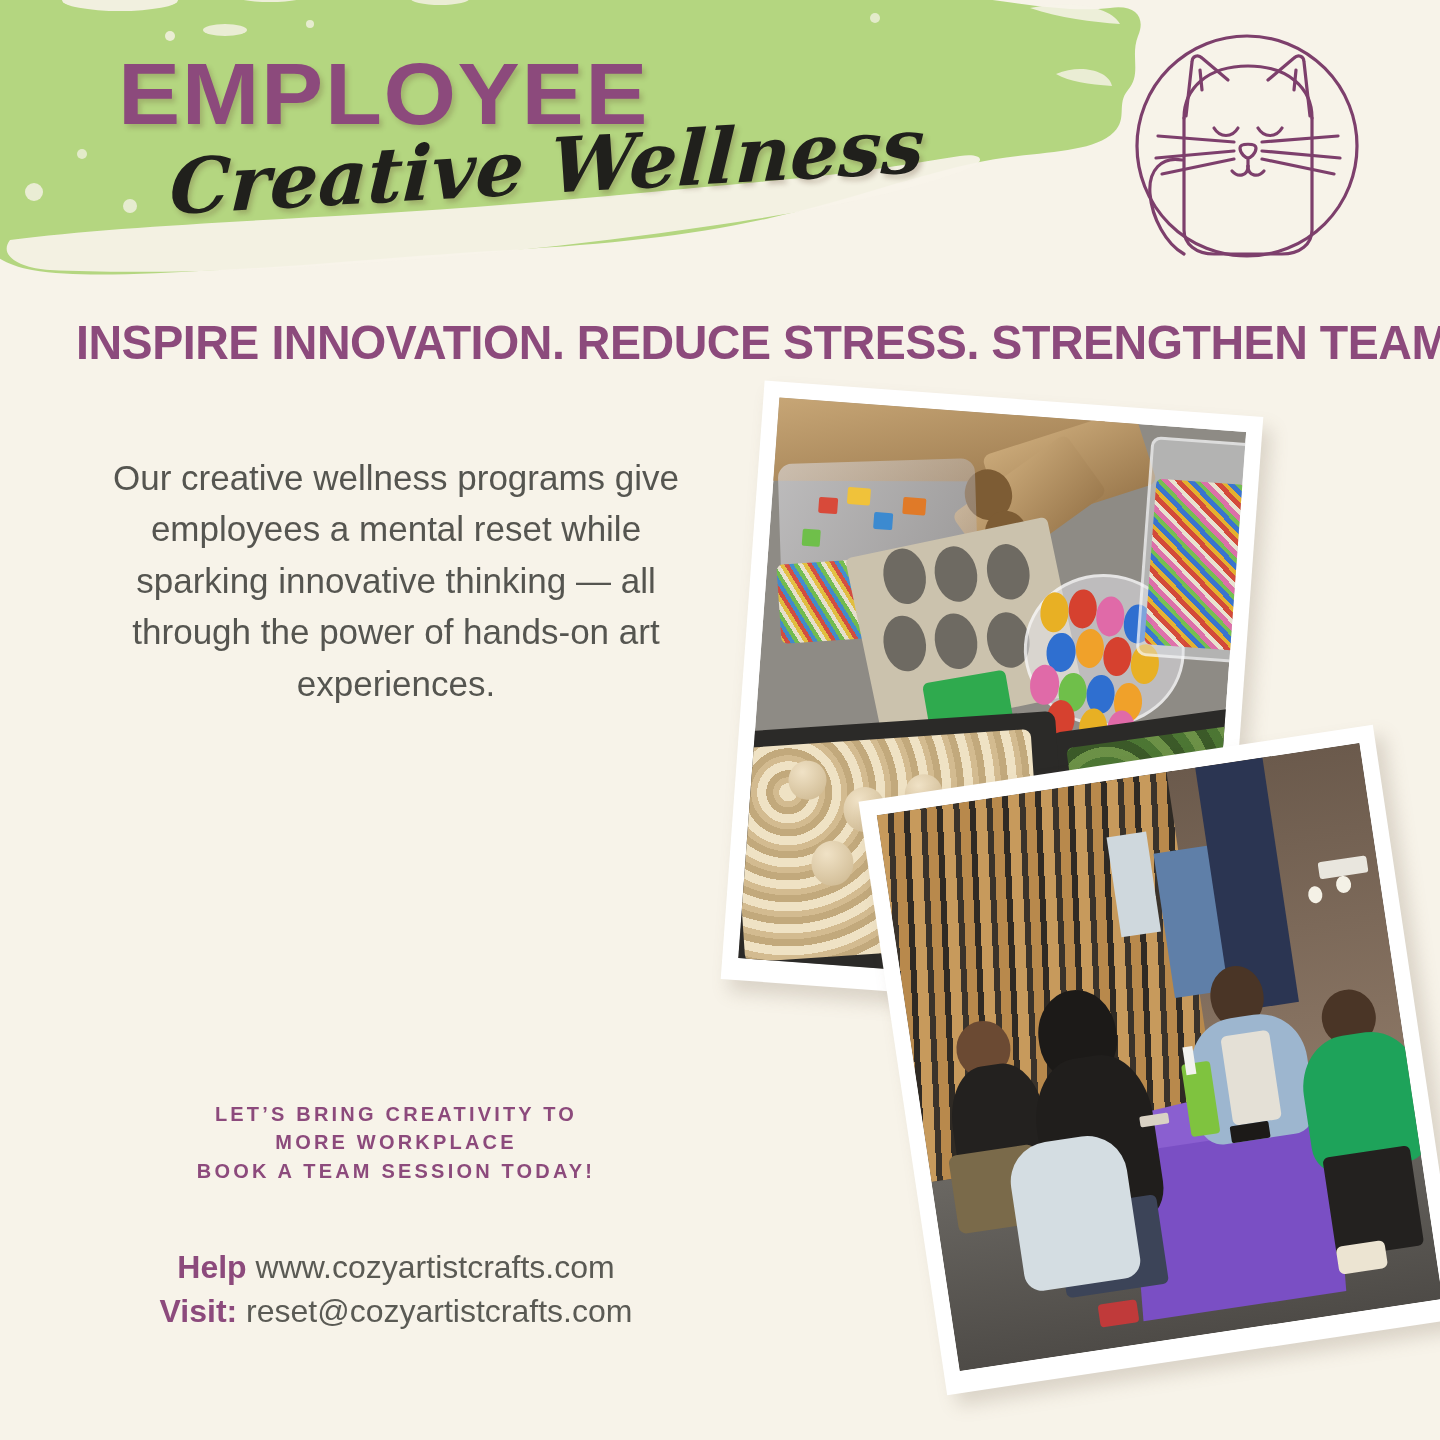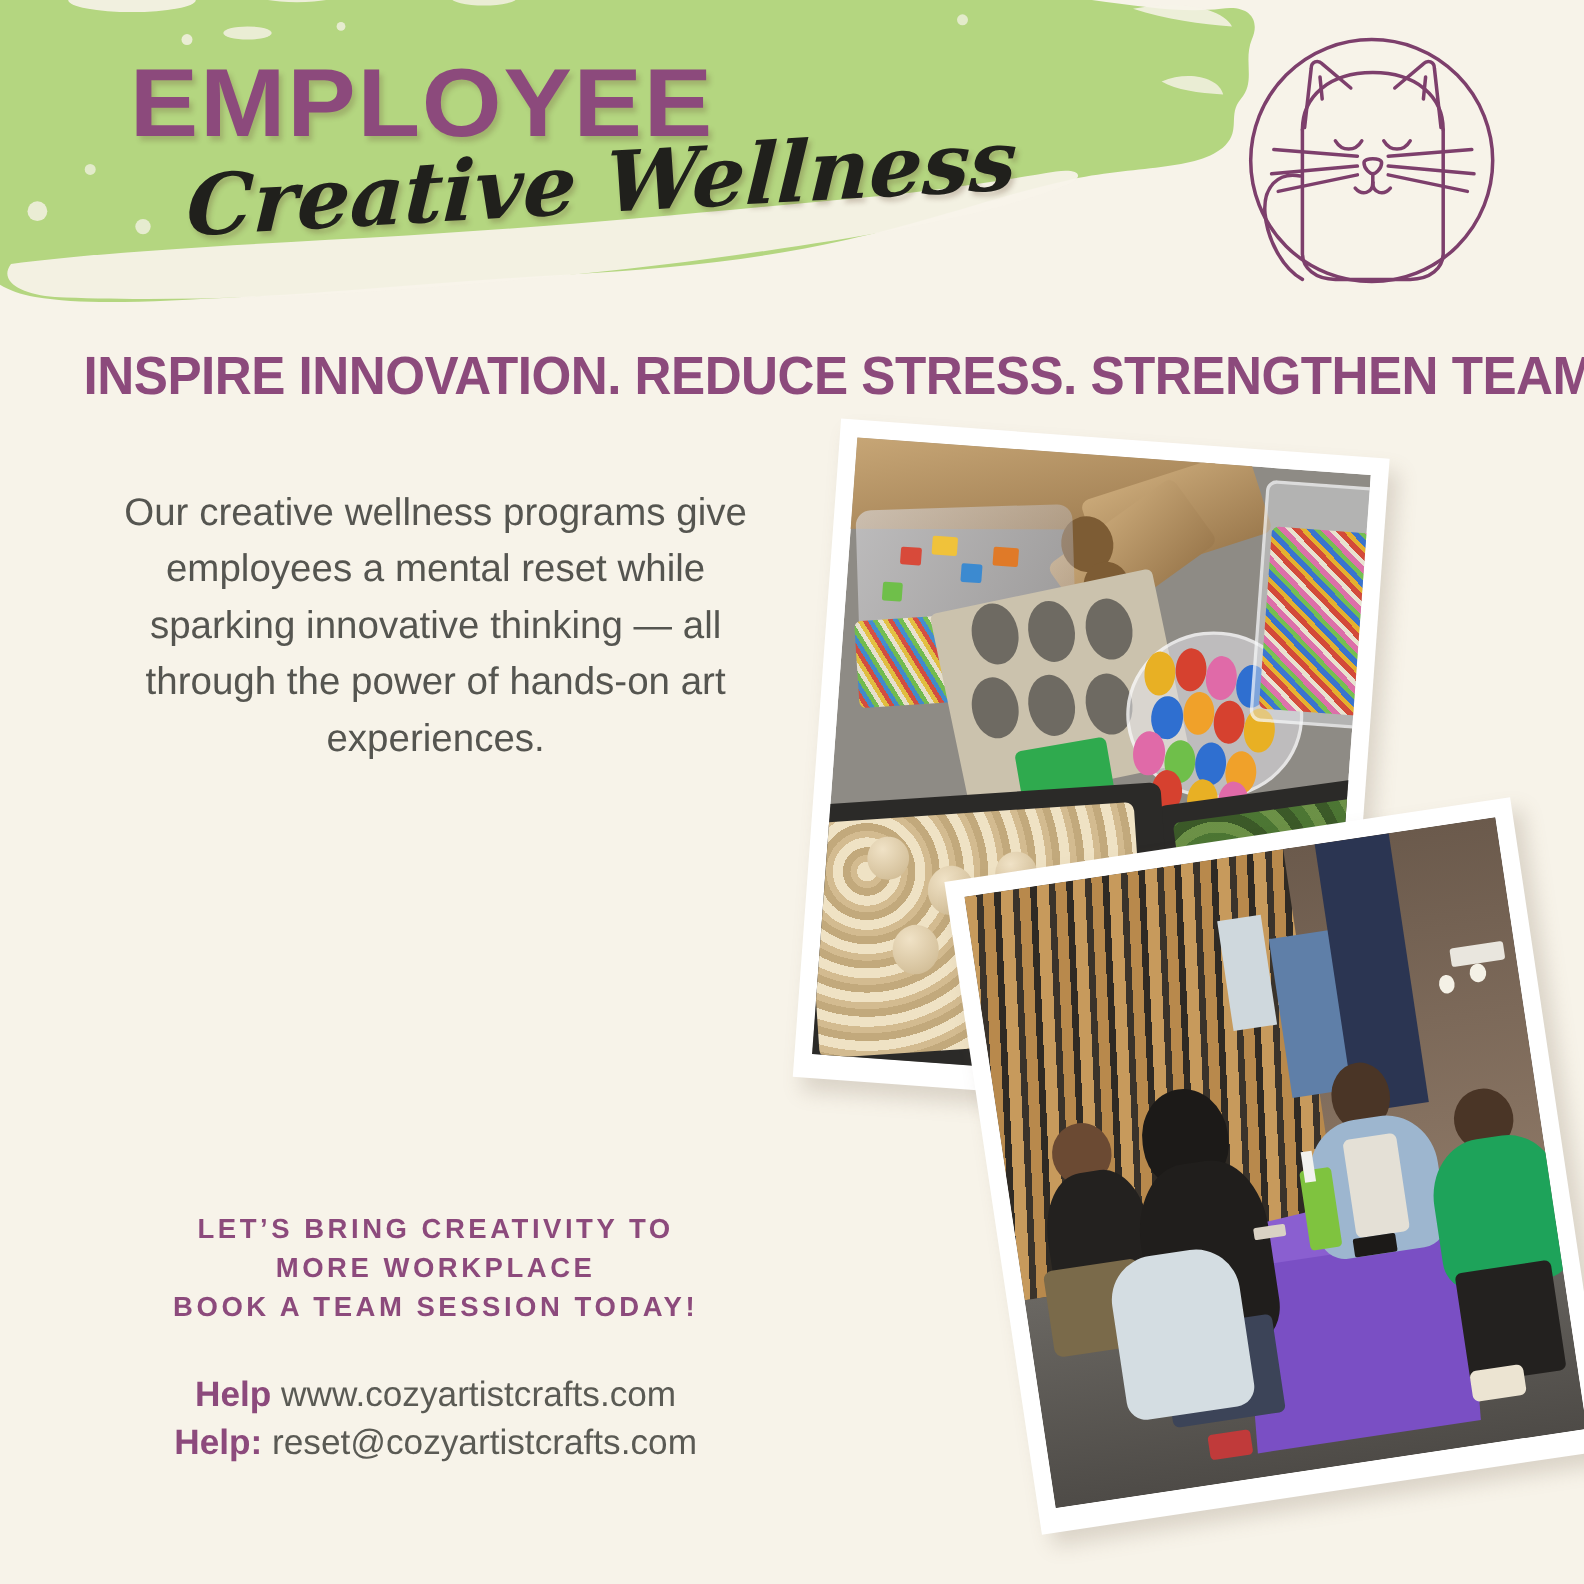--- a/index.html
+++ b/index.html
@@ -49,28 +49,28 @@
     white-space:nowrap;
   }
 
   
   .col-left{position:absolute;left:86px;top:440px;width:620px;text-align:center;}
   .lede{
     font-weight:700;font-size:36px;line-height:1.42;
     color:#504f49;margin:0 0 52px 0;padding:0 32px;
   }
   .body-copy{
-    font-size:35px;line-height:1.47;color:#555550;margin:0;padding:0 6px;
+    font-size:35px;line-height:1.47;color:#555550;margin:12px;padding:0 6px;
     font-weight:400;
   }
 
   .cta{
     position:absolute;left:86px;top:1100px;width:620px;
     text-align:center;color:#8c4a7c;
-    font-weight:700;font-size:25px;line-height:1.42;
+    font-weight:700;font-size:20px;line-height:1.42;
     letter-spacing:3.2px;
   }
   .contact{
     position:absolute;left:86px;top:1245px;width:620px;
     text-align:center;font-size:32px;line-height:1.38;color:#5a5a54;
   }
   .contact b{color:#8c4a7c;font-weight:700;}
 
   
   .photo{
@@ -182,21 +182,21 @@
     <div>MORE WORKPLACE</div>
     <div>BOOK A TEAM SESSION TODAY!</div>
   </div>
 
   <div class="contact">
     <div>
       <b>Help</b>
       <span>www.cozyartistcrafts.com</span>
     </div>
     <div>
-      <b>Help:</b>
+      <b>Visit:</b>
       <span>reset@cozyartistcrafts.com</span>
     </div>
   </div>
 
   <div class="photo photo-1">
     <div class="inner">
       <div class="p1">
 
         <div class="tube" style="left:-8%;top:-2%;width:78%;height:15%;transform:rotate(-4deg);"></div>
         <div class="tube" style="left:46%;top:2%;width:34%;height:14%;transform:rotate(-22deg);"></div>

